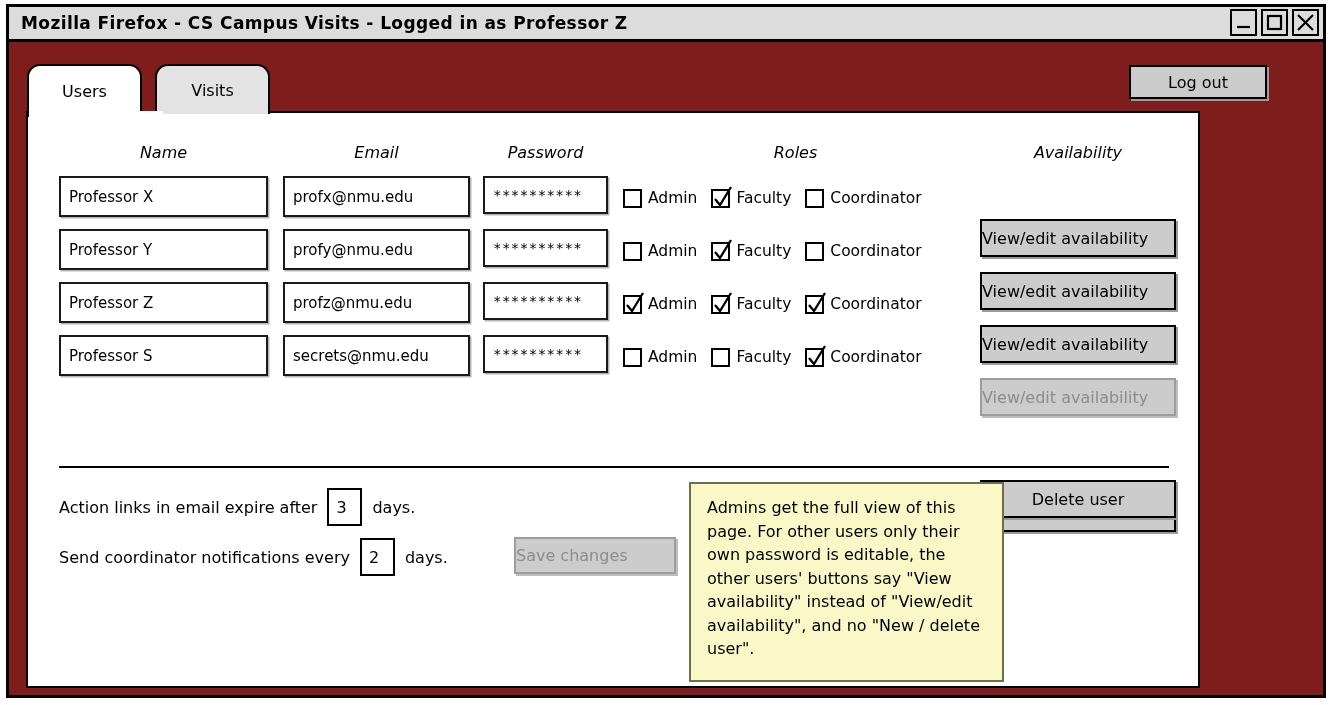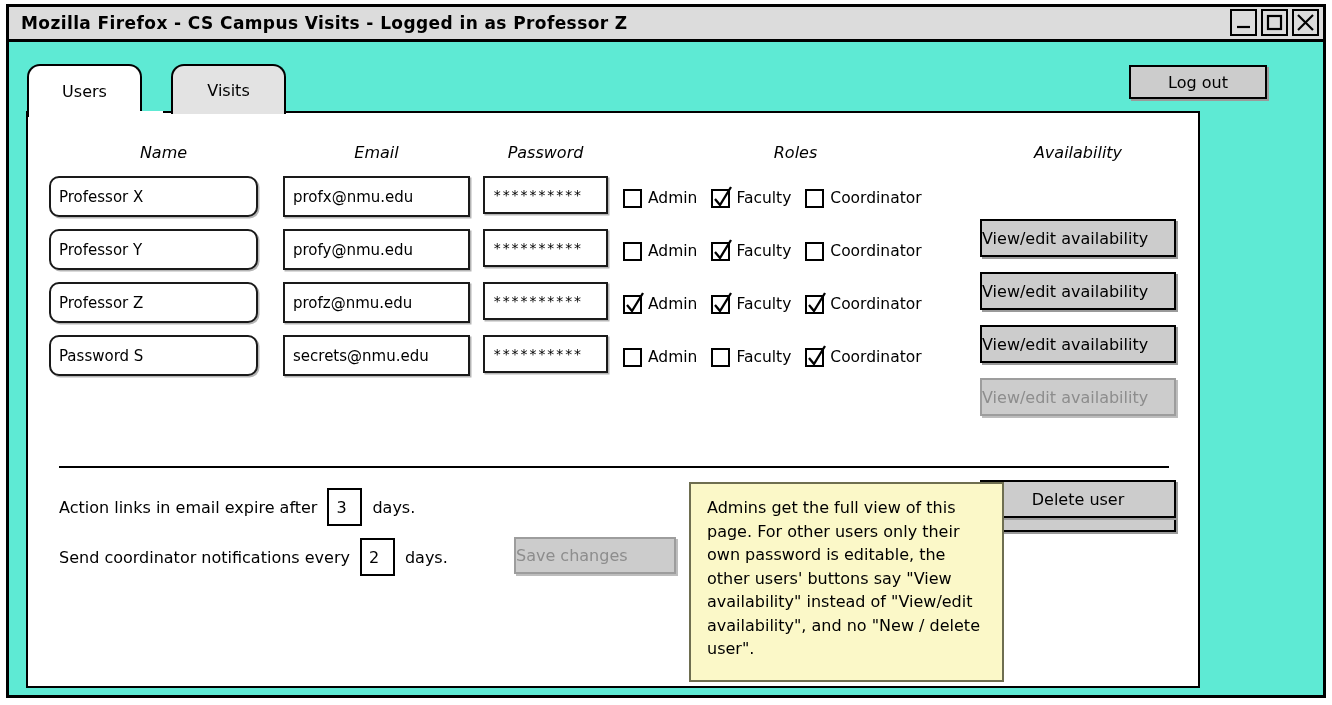--- a/index.html
+++ b/index.html
@@ -17,21 +17,21 @@
 
   
   #window {
     position: absolute;
     left: 6px;
     top: 4px;
     width: 1320px;
     height: 694px;
     border: 3px solid #000000;
     box-sizing: border-box;
-    background: #5eead4;
+    background: #7f1d1d;
   }
 
   
   #titlebar {
     position: absolute;
     left: 0;
     top: 0;
     right: 0;
     height: 35px;
     background: #dcdcdc;
@@ -88,21 +88,21 @@
     color: #000000;
     background: #ffffff;
   }
   #tab-users {
     left: 0;
     background: #ffffff;
     z-index: 3;
     height: 53px;
   }
   #tab-visits {
-    left: 144px;
+    left: 128px;
     background: #e3e3e3;
     z-index: 2;
   }
   
   #tab-users-merge {
     position: absolute;
     left: 20px;
     top: 104px;
     width: 134px;
     height: 7px;
@@ -165,21 +165,21 @@
     font-size: 15px;
     color: #000000;
     display: flex;
     align-items: center;
     padding-left: 8px;
     height: 41px;
     box-shadow: 1.5px 1.5px 0 #b5b5b5;
     white-space: nowrap;
     overflow: hidden;
   }
-  #col-name  { left: 21px;  width: 209px; border-radius: 10px; }
+  #col-name  { left: 31px;  width: 209px; }
   #col-email { left: 255px; width: 187px; }
   #col-pass  { left: 455px; width: 125px; font-family: "DejaVu Sans Mono", monospace; font-size: 14px; letter-spacing: 0.5px; }
 
   .pw { height: 38px !important; }
 
   
   .roles {
     position: absolute;
     left: 595px;
     top: 2px;
@@ -465,21 +465,21 @@
           </span>
           <span>Coordinator</span>
         </div>
       </div>
       <div class="avail-btn" style="top:1px;">
         <span>View/edit availability</span>
       </div>
     </div>
 
     <div class="row" style="top:222px;">
-      <div class="txt-input" id="col-name">Password S</div>
+      <div class="txt-input" id="col-name">Professor S</div>
       <div class="txt-input" id="col-email">secrets@nmu.edu</div>
       <div class="txt-input pw" id="col-pass">**********</div>
       <div class="roles">
         <div class="role">
           <span class="cbox"></span>
           <span>Admin</span>
         </div>
         <div class="role">
           <span class="cbox"></span>
           <span>Faculty</span>

